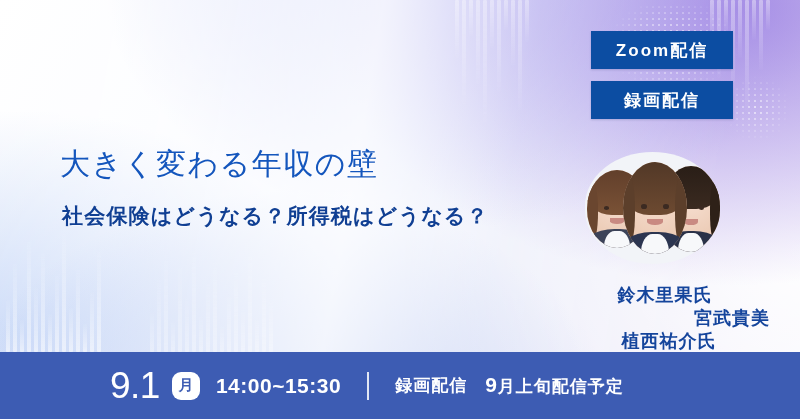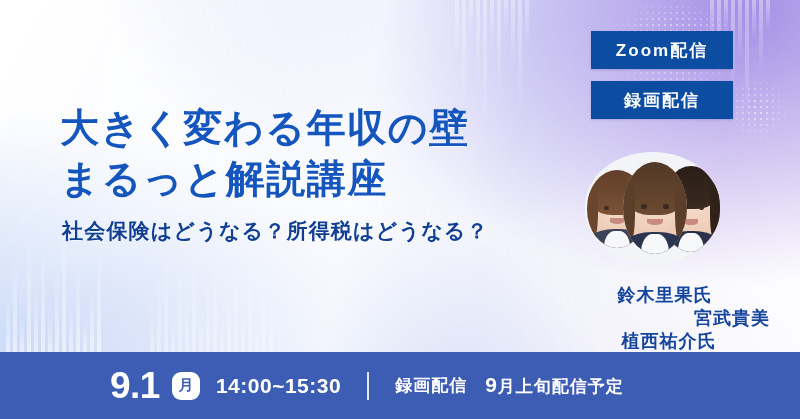--- a/index.html
+++ b/index.html
@@ -106,26 +106,27 @@
   }
 
   
   .title-block {
     position: absolute;
     left: 60px;
     top: 102px;
   }
   .title-line {
     color: #1456bd;
-    font-size: 39px;
-    font-weight: bold;
+    font-size: 30px;
+    font-weight: normal;
     letter-spacing: 1.5px;
     line-height: 51px;
     white-space: nowrap;
     text-shadow: 0 1px 0 rgba(255,255,255,0.6);
+    margin-top: 36px;
   }
   .subtitle {
     margin-top: 13px;
     margin-left: 2px;
     color: #103f93;
     font-size: 21px;
     font-weight: bold;
     letter-spacing: 1.2px;
     white-space: nowrap;
     text-shadow: 0 1px 0 rgba(255,255,255,0.55);
@@ -232,21 +233,21 @@
     align-items: center;
     color: #ffffff;
   }
   .bb-inner {
     display: flex;
     align-items: center;
     margin-left: 110px;
   }
   .date-num {
     font-size: 37px;
-    font-weight: bold;
+    font-weight: normal;
     letter-spacing: -0.5px;
     line-height: 1;
   }
   .day-chip {
     width: 28px;
     height: 28px;
     border-radius: 9px;
     background: #ffffff;
     color: #3d5cb3;
     display: flex;
@@ -361,21 +362,20 @@
     <div class="badge">
       <span>Zoom配信</span>
     </div>
     <div class="badge">
       <span>録画配信</span>
     </div>
   </div>
 
   <div class="title-block">
     <div class="title-line">大きく変わる年収の壁</div>
-    <div class="title-line">まるっと解説講座</div>
     <div class="subtitle">社会保険はどうなる？所得税はどうなる？</div>
   </div>
 
   <div class="photos">
     <div class="photo-group">
       <div class="face fA">
         <div class="skin"></div>
         <div class="hair"></div>
         <div class="hair-side hs-l" style="background:#6a462f"></div>
         <div class="hair-side hs-r" style="background:#6a462f"></div>

